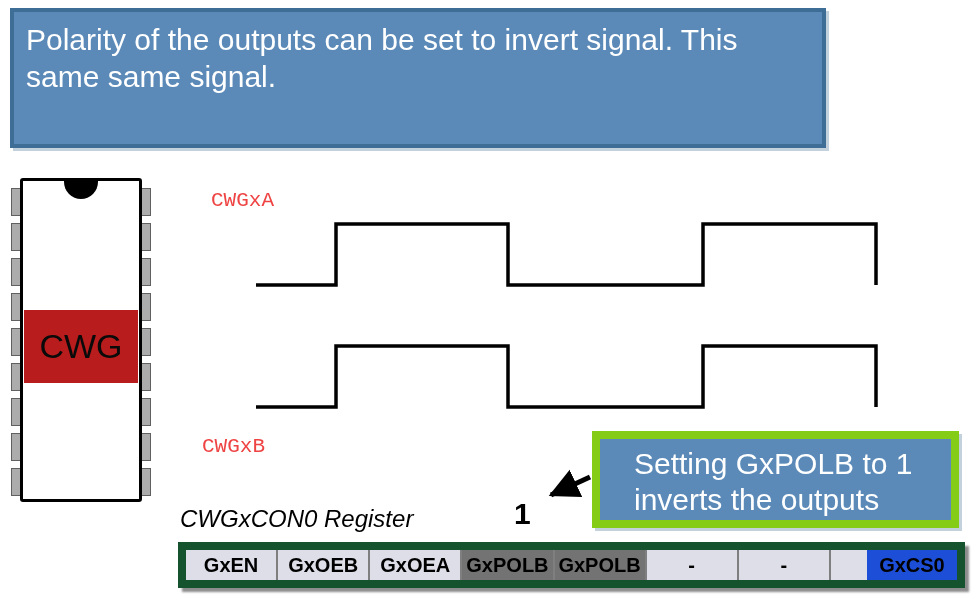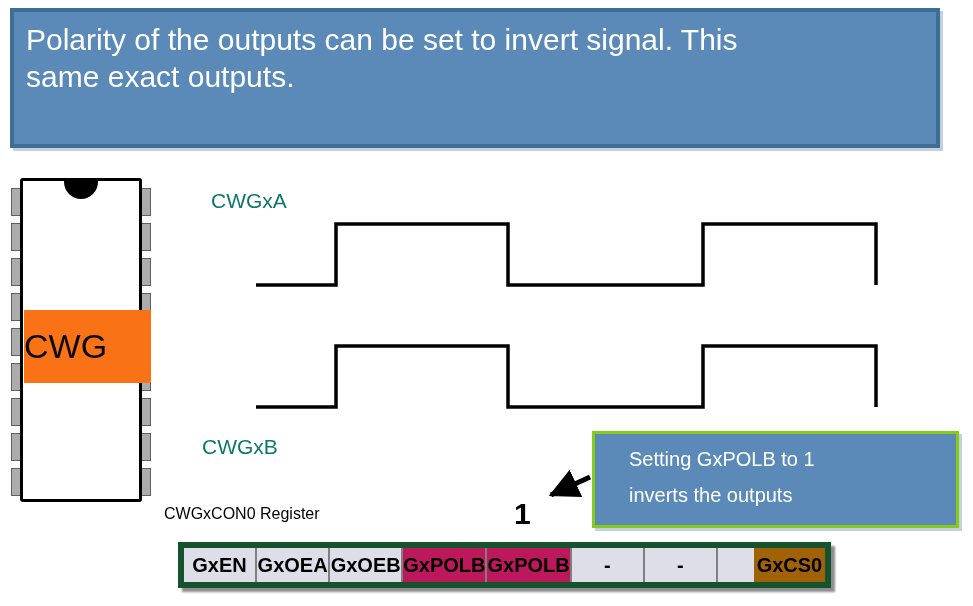--- a/index.html
+++ b/index.html
@@ -2,87 +2,87 @@
 <html><head>
 <meta charset="utf-8">
 <style>
   html,body{margin:0;padding:0;background:#ffffff;}
   #canvas{
     position:relative;width:973px;height:606px;background:#ffffff;overflow:hidden;
     font-family:"Liberation Sans", sans-serif;color:#000;
   }
   
   .header-box{
-    position:absolute;left:10px;top:8px;width:930px;height:140px;
+    position:absolute;left:10px;top:8px;width:816px;height:140px;
     background:#5B8AB8;border:4px solid #3E6D96;box-sizing:border-box;
     box-shadow:3px 3px 0 rgba(170,190,205,.7);
     color:#ffffff;font-size:30px;line-height:37px;
     padding:9px 0 0 12px;
   }
   
   .pin{width:10px;height:28px;margin-bottom:7px;background:#ACACAC;border:1px solid #606060;box-sizing:border-box;}
   .pins{position:absolute;top:188px;}
   .pins.left{left:11px;}
   .pins.right{left:141px;}
   .chip-body{
     position:absolute;left:20px;top:178px;width:122px;height:324px;
     background:#ffffff;border:3px solid #000;border-radius:3px;box-sizing:border-box;
   }
   .chip-notch{
     position:absolute;left:64px;top:181px;width:34px;height:18px;
     background:#000;border-radius:0 0 17px 17px;
   }
   .cwg-box{
-    position:absolute;left:24px;top:310px;width:127px;height:73px;
-    background:#f97316;display:flex;align-items:center;justify-content:flex-start;
+    position:absolute;left:24px;top:310px;width:114px;height:73px;
+    background:#b91c1c;display:flex;align-items:center;justify-content:center;
     font-size:34px;color:#0a0a0a;
   }
   
-  .wave-label{position:absolute;font-size:21px;color:#0f766e;}
+  .wave-label{position:absolute;font-size:21px;color:#ef4444;font-family:Liberation Mono, monospace;}
   #cwgxa-label{left:211px;top:189px;}
   #cwgxb-label{left:202px;top:435px;}
   
   #overlay{position:absolute;left:0;top:0;width:973px;height:606px;pointer-events:none;}
   .wave{fill:none;stroke:#000;stroke-width:3.5px;}
   .arrow-line{stroke:#000;stroke-width:5px;fill:none;}
   
   .callout-box{
     position:absolute;left:592px;top:431px;width:367px;height:97px;
-    background:#5B8AB8;border:3px solid #84cc16;box-sizing:border-box;
+    background:#5B8AB8;border:8px solid #84cc16;box-sizing:border-box;
     box-shadow:3px 3px 0 rgba(170,190,205,.7);
-    color:#ffffff;font-size:20px;line-height:36px;padding:7px 0 0 34px;
+    color:#ffffff;font-size:30px;line-height:36px;padding:7px 0 0 34px;
   }
   .one-label{
     position:absolute;left:514px;top:497px;font-size:30px;font-weight:bold;color:#000;
   }
   
-  .register-title{position:absolute;left:164px;top:505px;font-size:16px;color:#000;}
+  .register-title{position:absolute;left:180px;top:505px;font-size:24px;color:#000;font-style:italic;}
   .register-table{
-    position:absolute;left:178px;top:542px;width:653px;height:46px;
-    display:flex;border:6px solid #14532d;box-sizing:border-box;
+    position:absolute;left:178px;top:542px;width:787px;height:46px;
+    display:flex;border:8px solid #14532d;box-sizing:border-box;
     box-shadow:4px 4px 2px rgba(80,80,80,.65);
     background:#DEDEE9;
   }
   .register-cell{
     flex:1;display:flex;align-items:center;justify-content:center;
     font-size:20px;font-weight:bold;color:#000;
     background:#DEDEE9;border-right:2px solid #7F7F7F;box-sizing:border-box;
   }
   .register-cell:last-child{border-right:none;}
-  .register-cell.highlight{background:#be185d;}
-  .register-cell.last{background:#a16207;margin-left:36px;}
+  .register-cell.highlight{background:#737373;}
+  .register-cell.last{background:#1d4ed8;margin-left:36px;}
 </style>
 </head>
 <body>
 
 <div id="canvas">
 
   <div class="header-box">
     <div>Polarity of the outputs can be set to invert signal. This</div>
-    <div>same exact outputs.</div>
+    <div>same same signal.</div>
   </div>
 
   <div class="pins left" id="pins-left">
       <div class="pin"></div>
       <div class="pin"></div>
       <div class="pin"></div>
       <div class="pin"></div>
       <div class="pin"></div>
       <div class="pin"></div>
       <div class="pin"></div>
@@ -122,22 +122,22 @@
 
   <div class="one-label">1</div>
   <div class="callout-box">
     <div>Setting GxPOLB to 1</div>
     <div>inverts the outputs</div>
   </div>
 
   <div class="register-title">CWGxCON0 Register</div>
   <div class="register-table" id="register-table">
       <div class="register-cell">GxEN</div>
+      <div class="register-cell">GxOEB</div>
       <div class="register-cell">GxOEA</div>
-      <div class="register-cell">GxOEB</div>
       <div class="register-cell highlight">GxPOLB</div>
       <div class="register-cell highlight">GxPOLB</div>
       <div class="register-cell">-</div>
       <div class="register-cell">-</div>
       <div class="register-cell last">GxCS0</div>
     </div>
 
 </div>
 
 </body></html>

